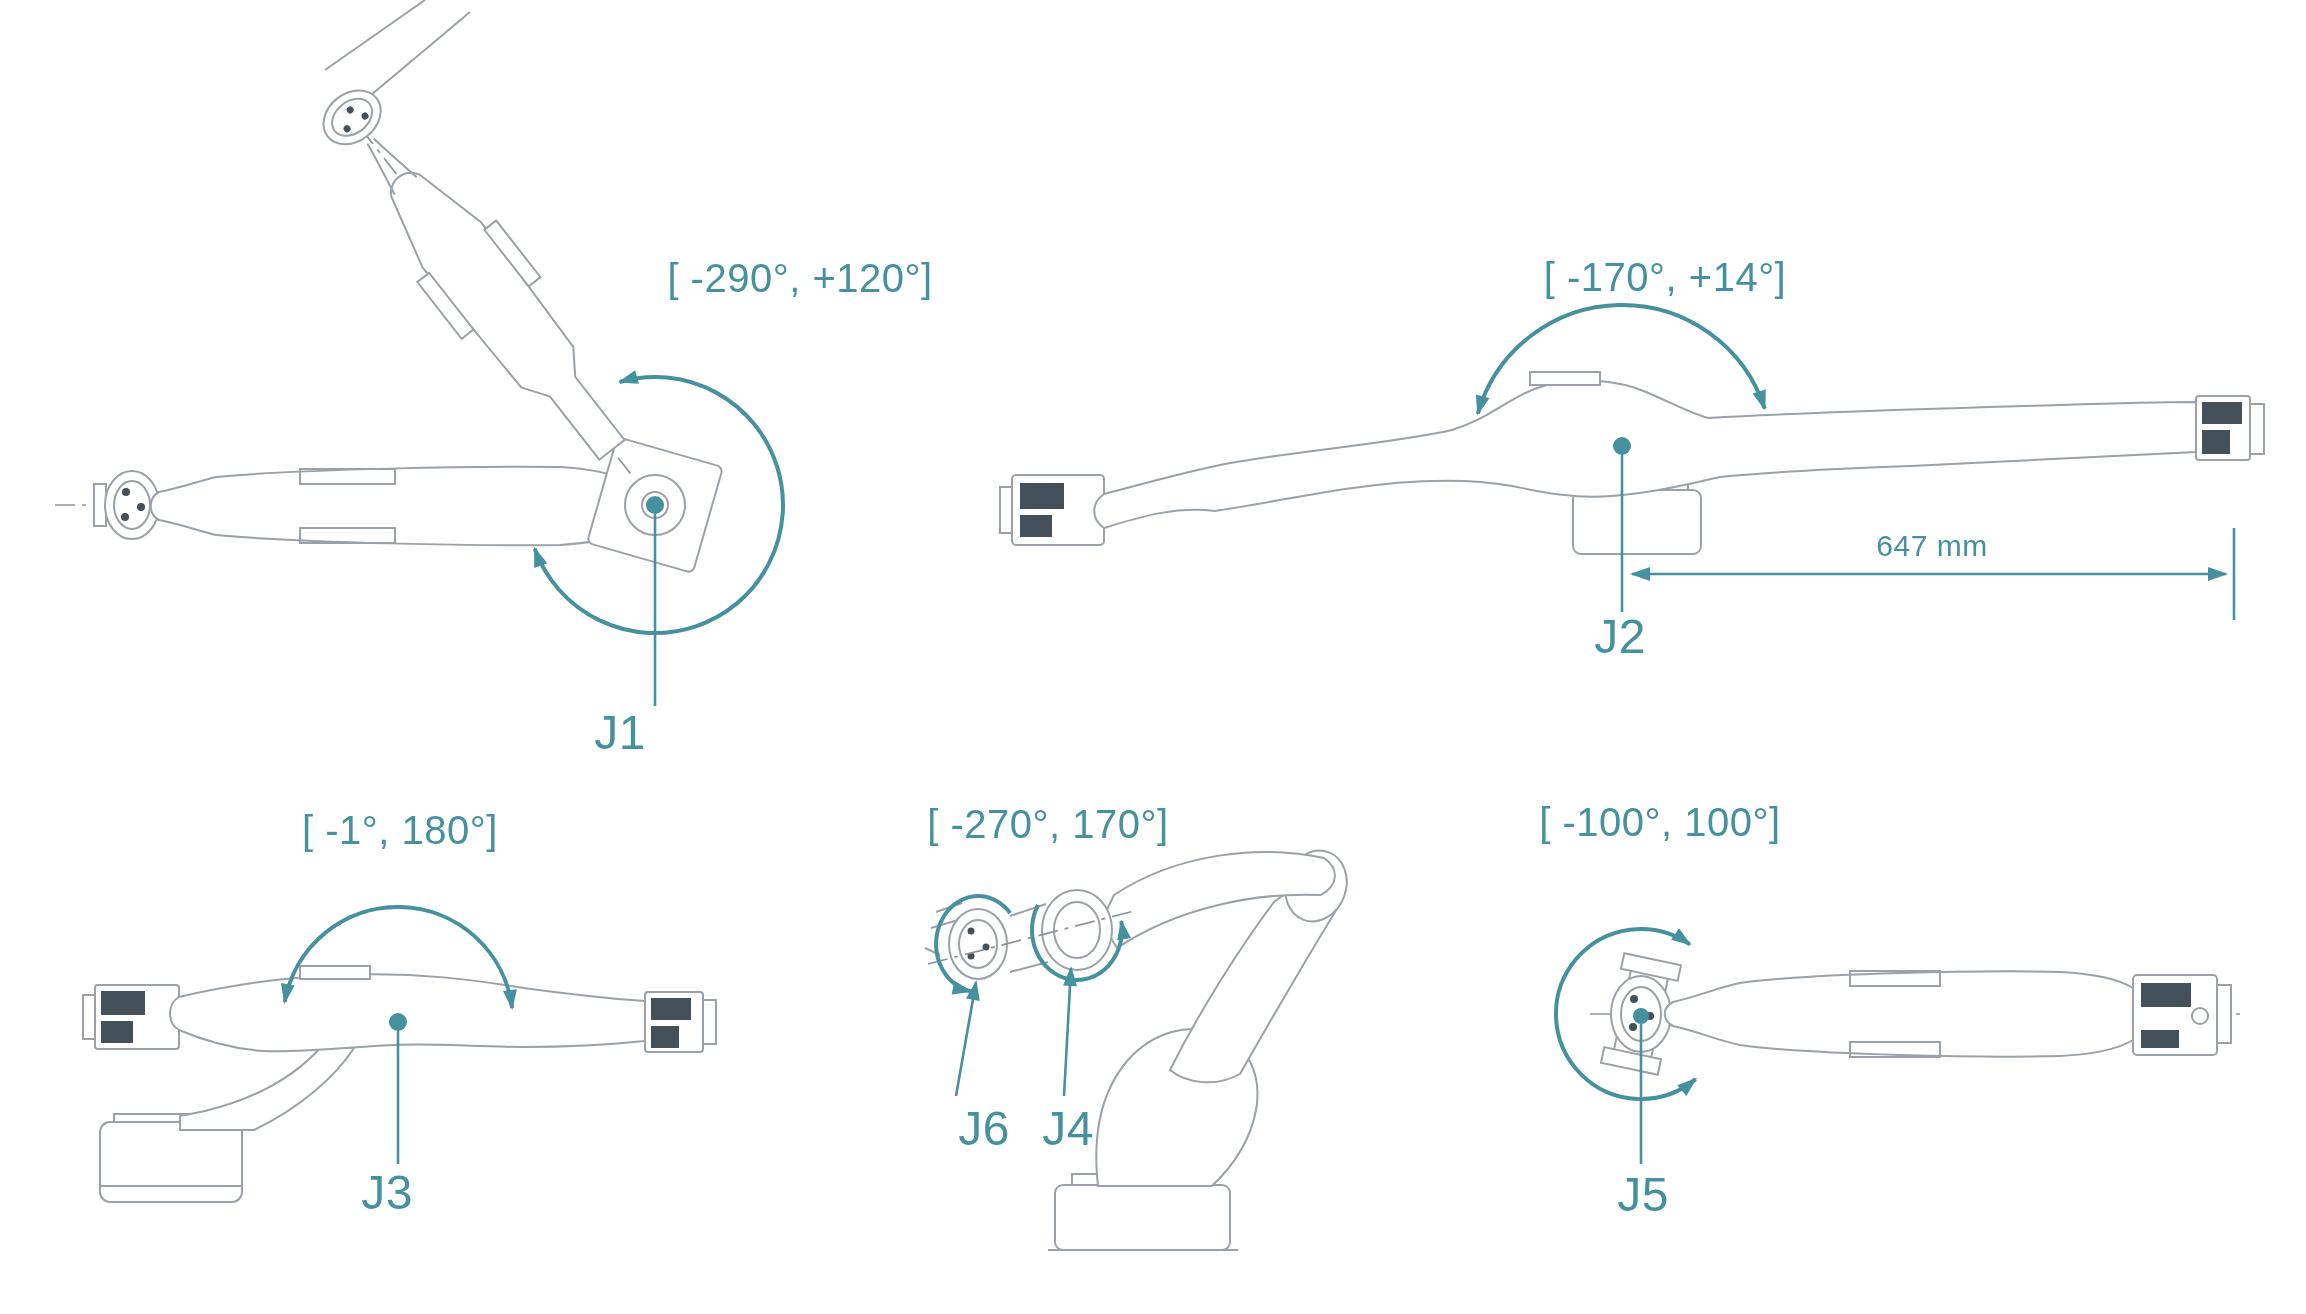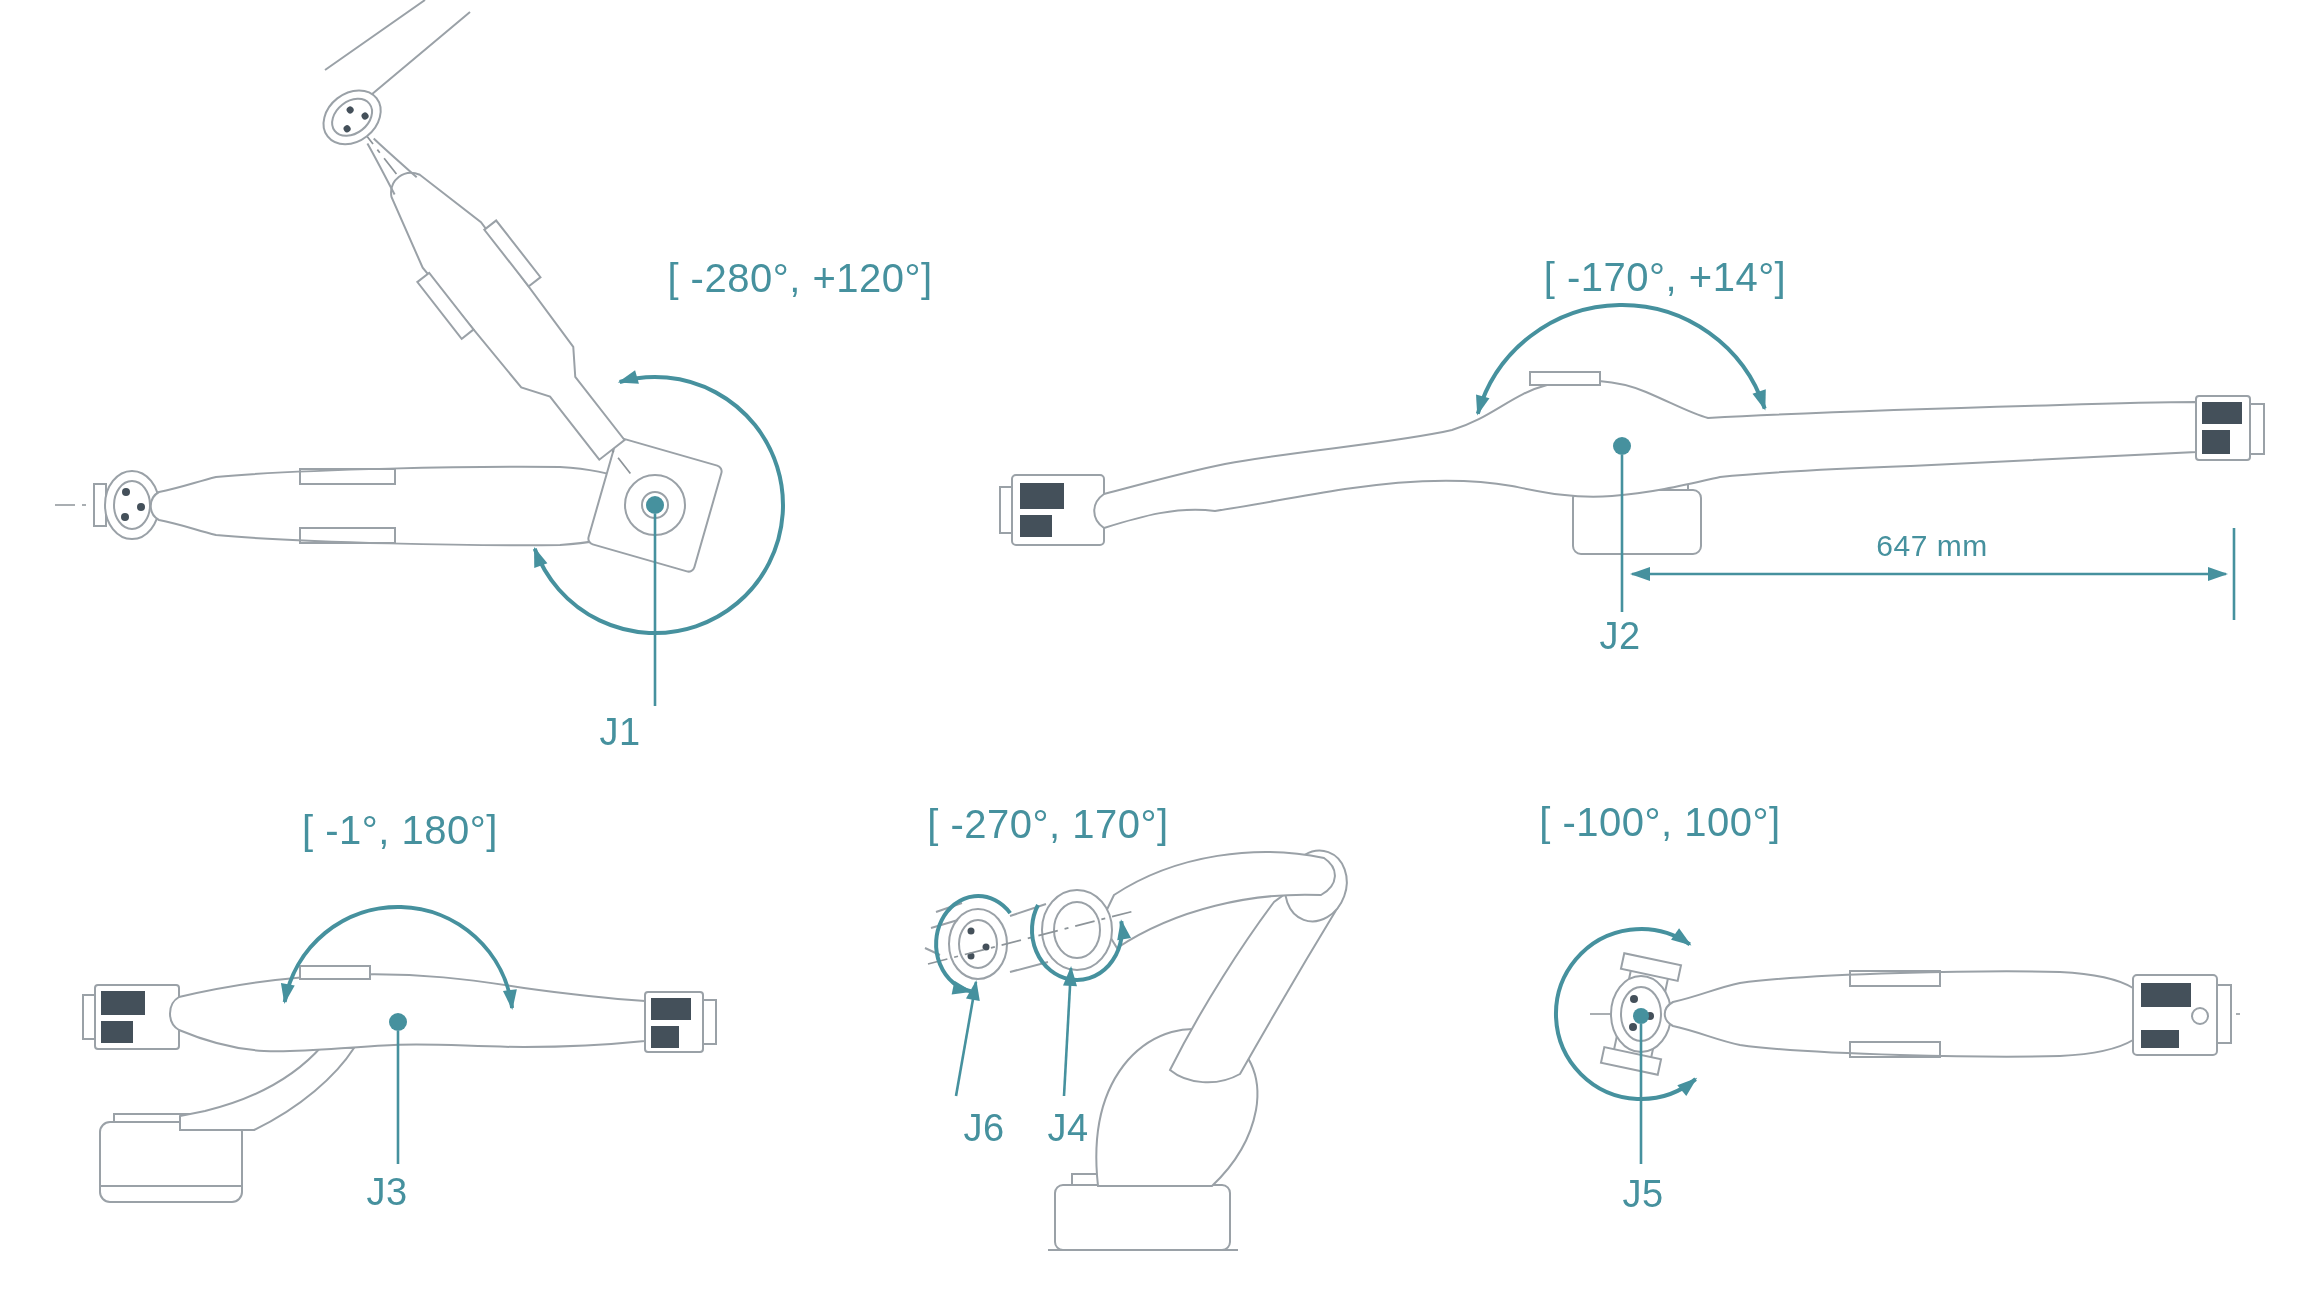--- a/index.html
+++ b/index.html
@@ -3,21 +3,21 @@
 <meta charset="utf-8">
 <style>
   *{margin:0;padding:0;box-sizing:border-box}
   html,body{width:2306px;height:1314px;background:#ffffff}
   .canvas{position:relative;width:2306px;height:1314px;background:#ffffff;overflow:hidden;
           font-family:"Liberation Sans",sans-serif}
   svg.art{position:absolute;left:0;top:0}
   .lbl{position:absolute;transform:translate(-50%,-50%);color:#46919e;white-space:nowrap;
        letter-spacing:.5px}
   .range{font-size:40px}
-  .joint{font-size:38px}
+  .joint{font-size:48px}
   .dim{font-size:30px}
   
   .ln{fill:none;stroke:#9aa1a7;stroke-width:2}
   .lnf{fill:#ffffff;stroke:#9aa1a7;stroke-width:2}
   .dk{fill:#44505a;stroke:none}
   .dash{fill:none;stroke:#8d9499;stroke-width:1.7;stroke-dasharray:20 7 4 7}
   .tealarc{fill:none;stroke:#46919e;stroke-width:4}
   .tealln{fill:none;stroke:#46919e;stroke-width:2.6}
   .tdot{fill:#46919e;stroke:none}
 </style>
@@ -194,21 +194,21 @@
       <rect class="lnf" x="2217" y="985" width="14" height="58"></rect>
 
       <g>
         <path class="tealarc" marker-start="url(#arrR)" marker-end="url(#arrF)" d="M1689.8,944.4 A85 85 0 1 0 1695.6,1079.1"></path>
         <circle class="tdot" cx="1641" cy="1016" r="8"></circle>
         <path class="tealln" d="M1641,1024 V1164"></path>
       </g>
     </g>
   </svg>
 
-  <div class="lbl range" style="left:800px;top:278px">[ -280°, +120°]</div>
+  <div class="lbl range" style="left:800px;top:278px">[ -290°, +120°]</div>
   <div class="lbl joint" style="left:620px;top:732px">J1</div>
 
   <div class="lbl range" style="left:1665px;top:277px">[ -170°, +14°]</div>
   <div class="lbl dim" style="left:1932px;top:546px">647 mm</div>
   <div class="lbl joint" style="left:1620px;top:636px">J2</div>
 
   <div class="lbl range" style="left:400px;top:830px">[ -1°, 180°]</div>
   <div class="lbl joint" style="left:387px;top:1192px">J3</div>
 
   <div class="lbl range" style="left:1048px;top:824px">[ -270°, 170°]</div>

